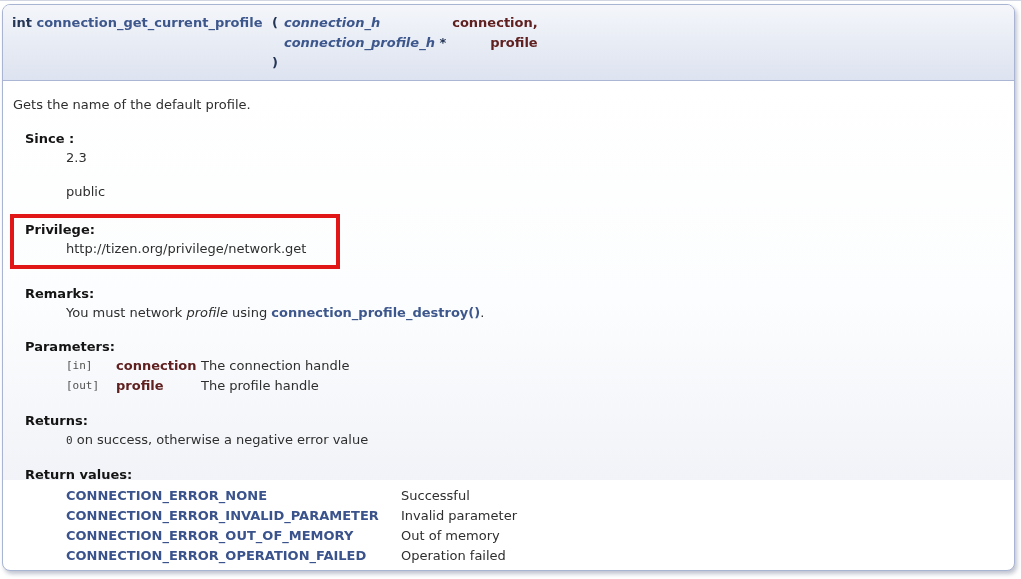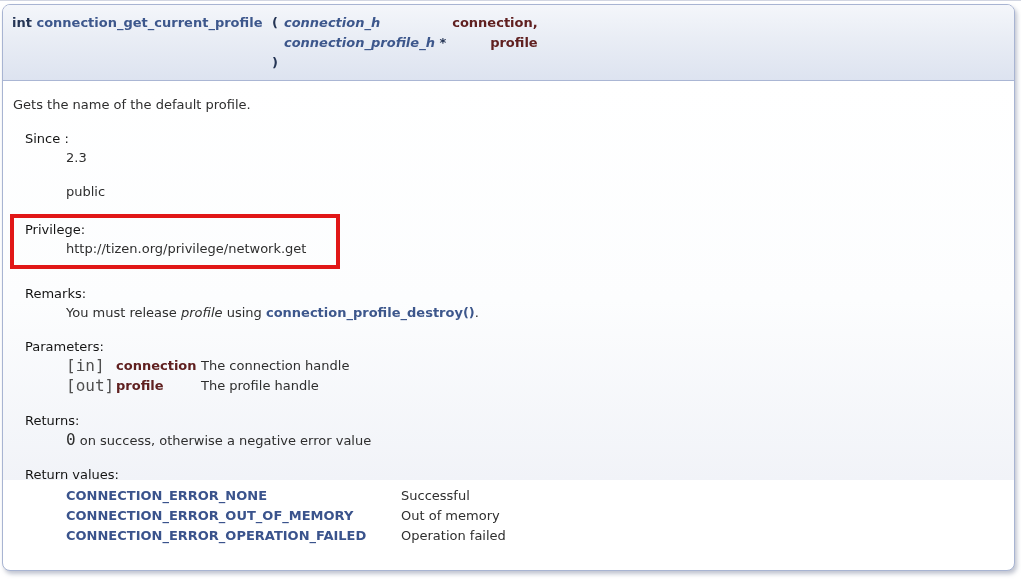--- a/index.html
+++ b/index.html
@@ -40,38 +40,38 @@
   td.pname, .maroon { color: #602020; text-align: right; }
 
   
   .memdoc {
     height: 399px;
     padding: 2px 10px 0 6px;
     background: linear-gradient(to bottom, #ffffff 0%, #fcfdfe 55%, #f1f3f8 100%);
   }
   .desc { margin: 13px 0 0 4px; line-height: 18px; }
   .sect { margin: 16px 0 0 0; }
-  .hd { font-weight: normal; color: #141414; line-height: 18px; margin-left: 16px; }
+  .hd { font-weight: bold; color: #141414; line-height: 18px; margin-left: 16px; }
   .bd { margin-left: 57px; line-height: 18px; margin-top: 1px; }
 
   
   .annotation {
     margin: 13px 0 0 1px;
     width: 330px;
     border: 4px solid #e11717;
     padding: 3px 9px 7px 0;
   }
   .annotation .hd { margin-left: 11px; }
   .annotation .bd { margin-left: 52px; }
 
   .emph { font-style: italic; }
   a.doclink { color: #3d578c; font-weight: bold; text-decoration: none; cursor: pointer; }
   code.mono, .pdir {
     font-family: "DejaVu Sans Mono", "Liberation Mono", monospace;
-    font-size: 16px;
+    font-size: 11px;
   }
 
   table.params { border-collapse: collapse; margin-left: 57px; }
   table.params td { padding: 0; line-height: 20px; vertical-align: top; }
   td.pdir { width: 50px; color: #4f4f4f; }
   td.prmname { width: 85px; font-weight: bold; color: #602020; }
 
   table.retvals { border-collapse: collapse; margin-left: 57px; margin-top: 2px; }
   table.retvals td { padding: 0; line-height: 20px; vertical-align: top; }
   td.rvname { width: 335px; }
@@ -124,21 +124,21 @@
 
     <div class="annotation">
       <div>
         <div class="hd">Privilege:</div>
         <div class="bd">http://tizen.org/privilege/network.get</div>
       </div>
     </div>
 
     <div class="sect">
       <div class="hd">Remarks:</div>
-      <div class="bd"><span>You must release </span><span class="emph">profile</span><span> using </span><a class="doclink">connection_profile_destroy()</a><span>.</span></div>
+      <div class="bd"><span>You must network </span><span class="emph">profile</span><span> using </span><a class="doclink">connection_profile_destroy()</a><span>.</span></div>
     </div>
 
     <div class="sect">
       <div class="hd">Parameters:</div>
       <table class="params">
         <tbody>
             <tr>
           <td class="pdir">[in]</td>
           <td class="prmname">connection</td>
           <td>The connection handle</td>
@@ -159,20 +159,24 @@
 
     <div class="sect">
       <div class="hd">Return values:</div>
       <table class="retvals">
         <tbody>
             <tr>
           <td class="rvname"><a>CONNECTION_ERROR_NONE</a></td>
           <td>Successful</td>
         </tr>
         <tr>
+          <td class="rvname"><a>CONNECTION_ERROR_INVALID_PARAMETER</a></td>
+          <td>Invalid parameter</td>
+        </tr>
+        <tr>
           <td class="rvname"><a>CONNECTION_ERROR_OUT_OF_MEMORY</a></td>
           <td>Out of memory</td>
         </tr>
         <tr>
           <td class="rvname"><a>CONNECTION_ERROR_OPERATION_FAILED</a></td>
           <td>Operation failed</td>
         </tr>
 
       </tbody>
         </table>

